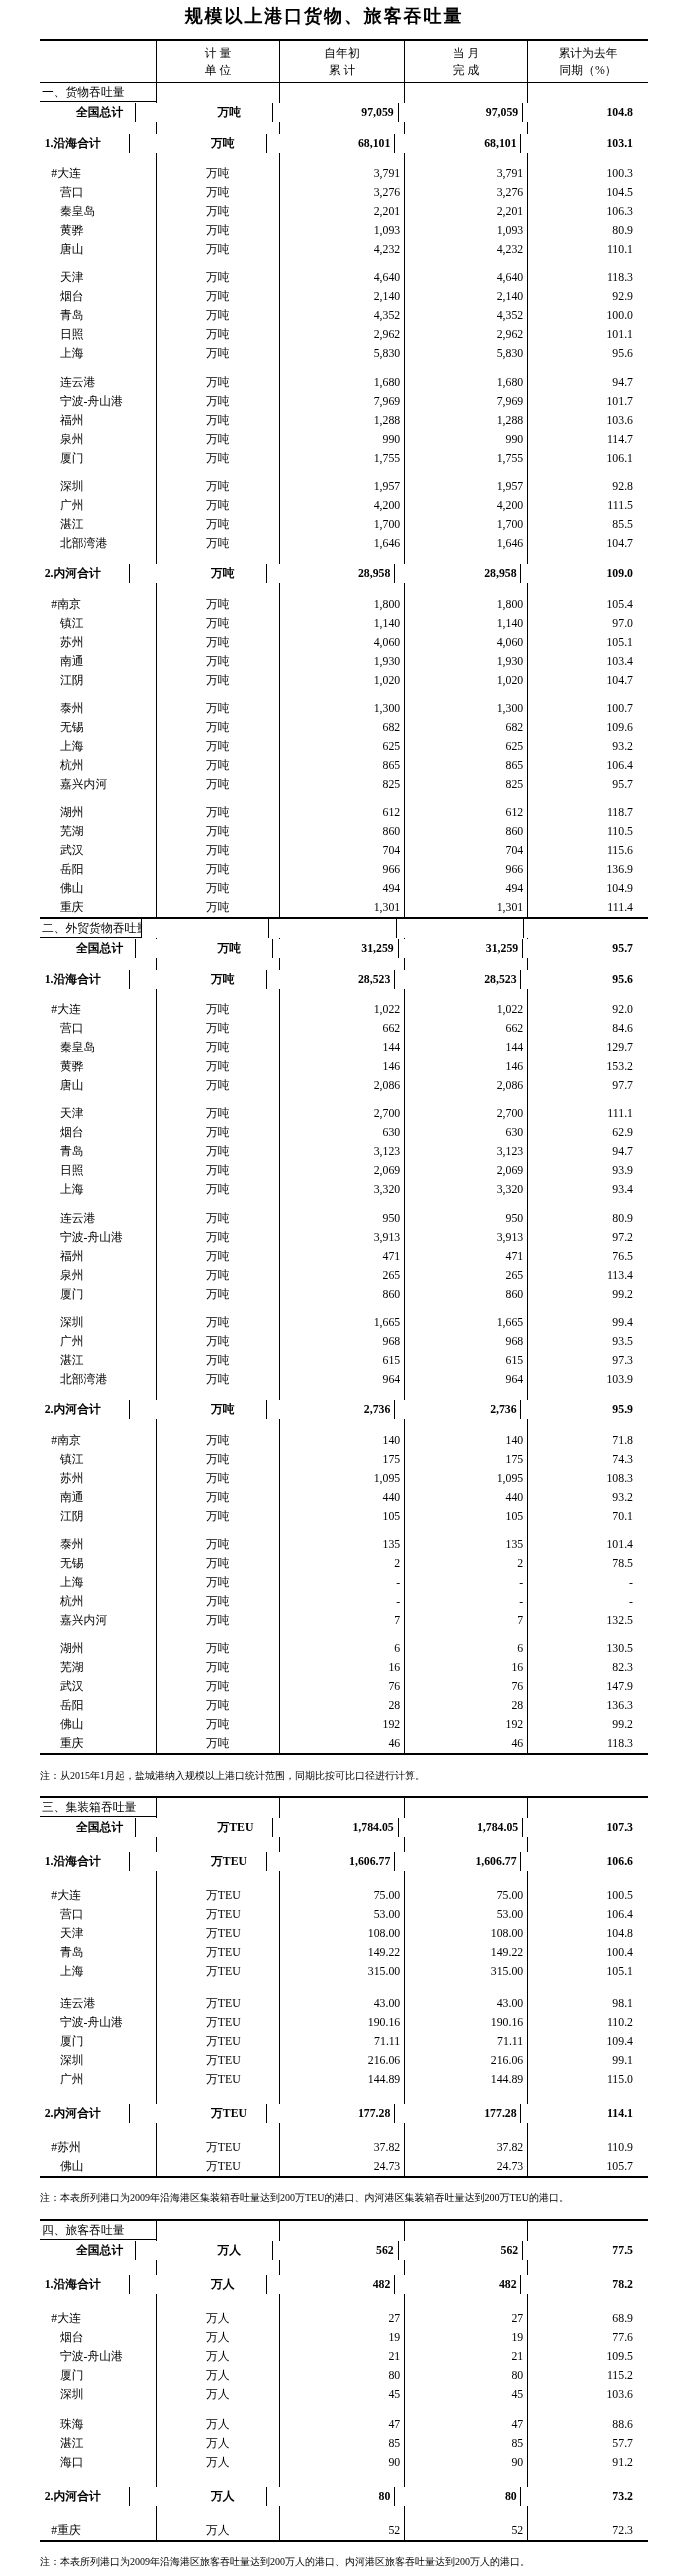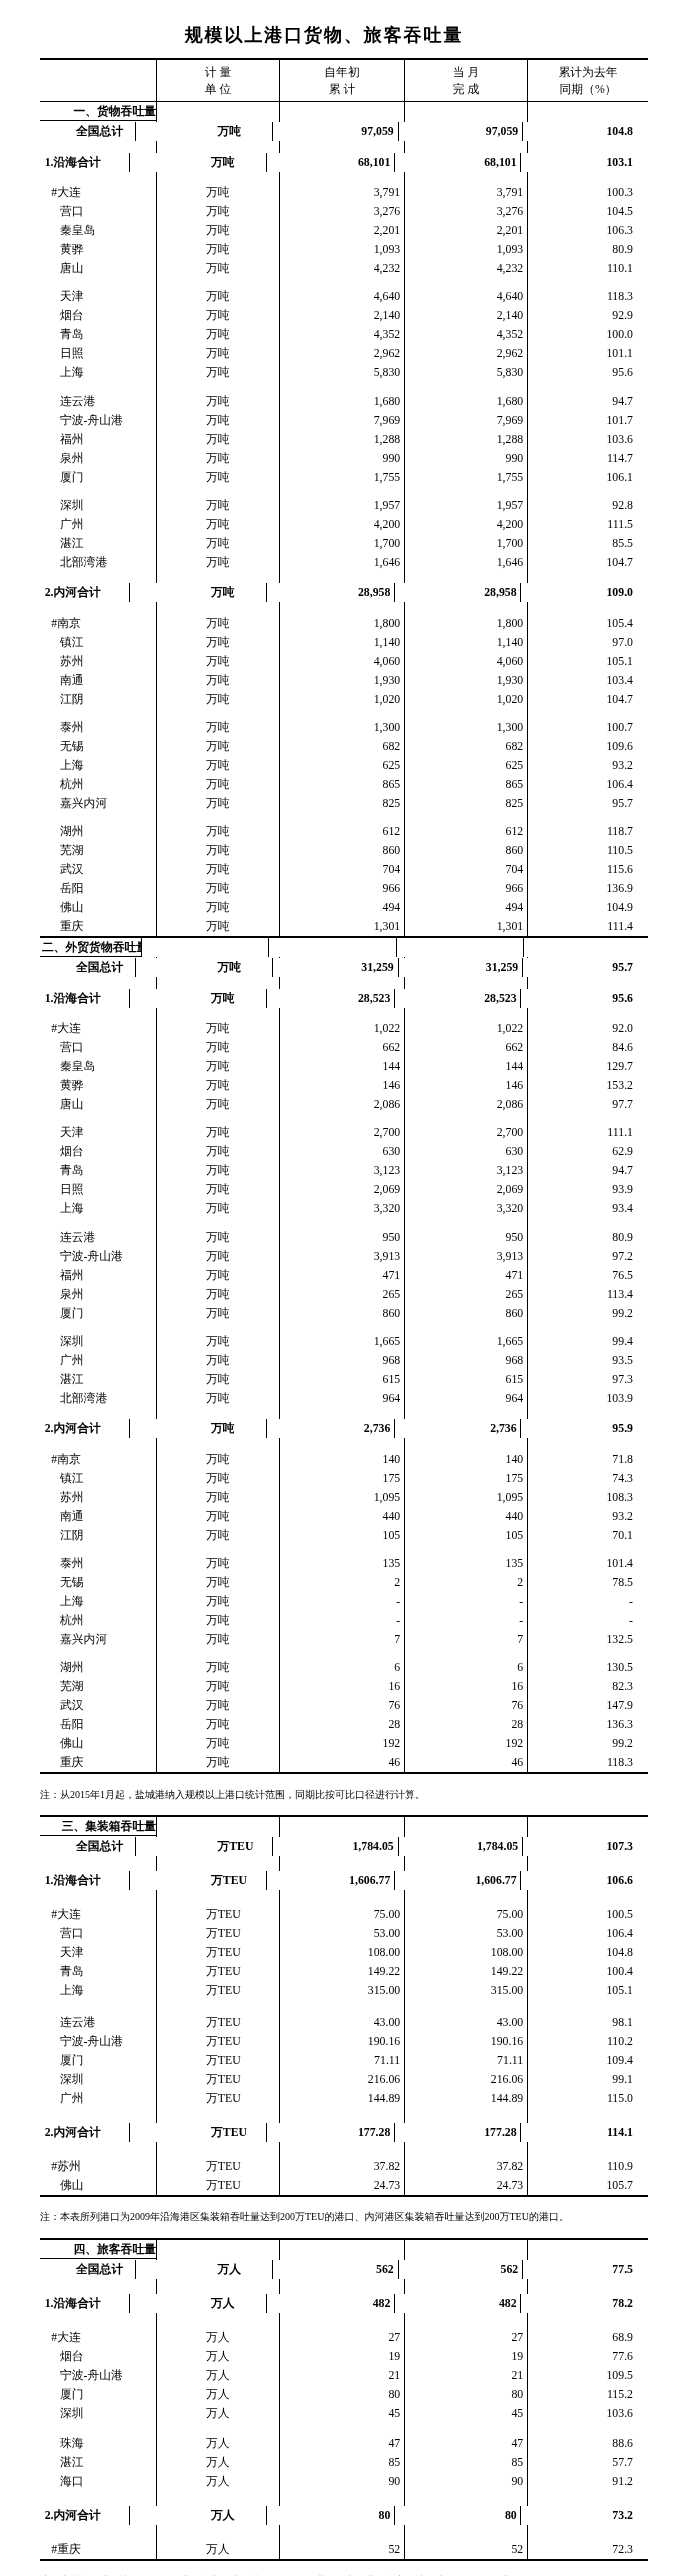--- a/index.html
+++ b/index.html
@@ -1,34 +1,34 @@
 <!DOCTYPE html>
 <html style="font-size:15px"><head>
 <meta charset="utf-8">
 <style>
   html,body{margin:0;padding:0;background:#fff;color:#000;}
   body{width:678px;height:2576px;overflow:hidden;font-family:"Liberation Serif","DejaVu Serif",serif;}
-  .title{width:648px;text-align:center;font-size:18px;font-weight:bold;letter-spacing:1.9px;padding-top:23px;}
+  .title{width:648px;text-align:center;font-size:18px;font-weight:bold;letter-spacing:1.9px;padding-top:4px;}
   #tables{margin-left:40px;width:608px;margin-top:11.3px;}
   .tbl{border-top:2.8px solid #000;border-bottom:2.8px solid #000;}
   .row{display:flex;height:19px;font-size:11.8px;line-height:19px;}
   .cell{box-sizing:border-box;overflow:hidden;white-space:nowrap;}
   .c1{width:117px}.c2{width:123px}.c3{width:125px}.c4{width:123px}.c5{width:120px}
   .vr{border-right:0.9px solid #000;}
   .num{text-align:right;padding-right:3.8px;}
   .c5n{padding-right:15px;}
   .unit{padding-left:49px;}
   .lab-total{padding-left:36px;}
   .lab-sub{padding-left:4.7px;}
   .lab-hash{padding-left:11.3px;}
   .lab-port{padding-left:20px;}
   .bold{font-weight:bold;gap:32px;}
   .hdr{height:41px;border-bottom:1.9px solid #000;}
   .hdr .cell{display:flex;flex-direction:column;justify-content:center;text-align:center;font-size:11.8px;line-height:17px;}
-  .sec-row{font-weight:bold;text-align:right;}
+  .sec-row{font-weight:normal;}
   .sec-row .c1{border-bottom:0.9px solid #000;padding-left:1.9px;}
   .sec-top{border-top:2.8px solid #000;gap:20px;}
   .note{font-size:10px;line-height:20px;margin:10.4px 0 10.4px 0;width:608px;white-space:normal;}
 </style>
 </head>
 <body>
 
 <div class="title">规模以上港口货物、旅客吞吐量</div>
 <div id="tables">
     <div class="tbl">

